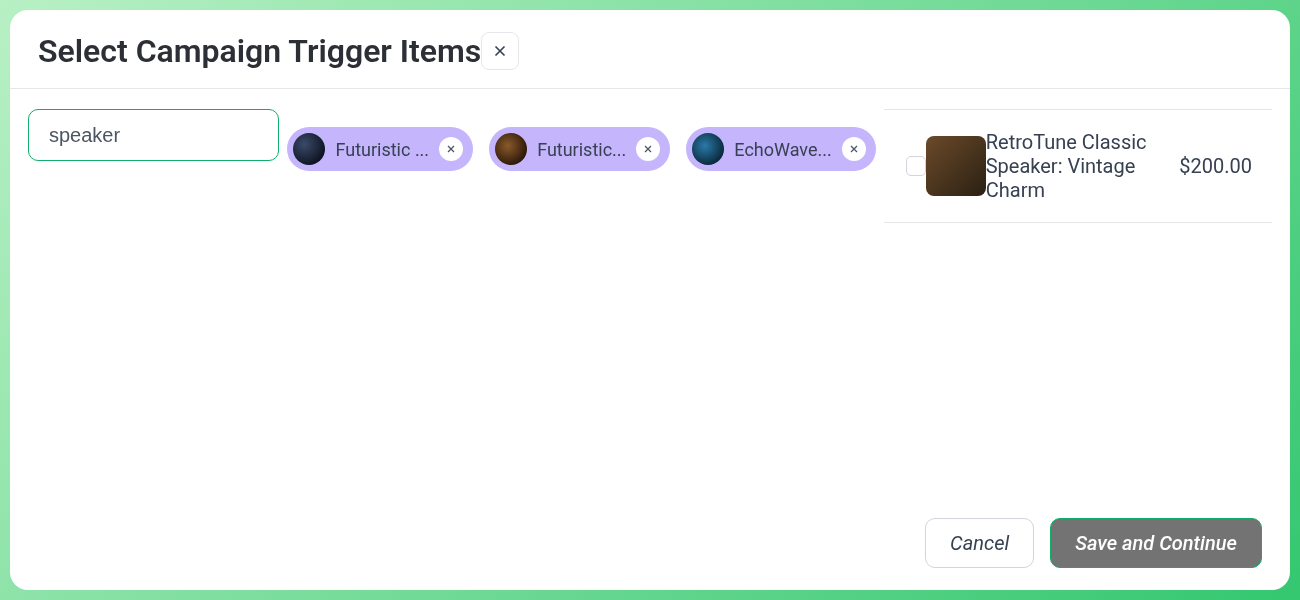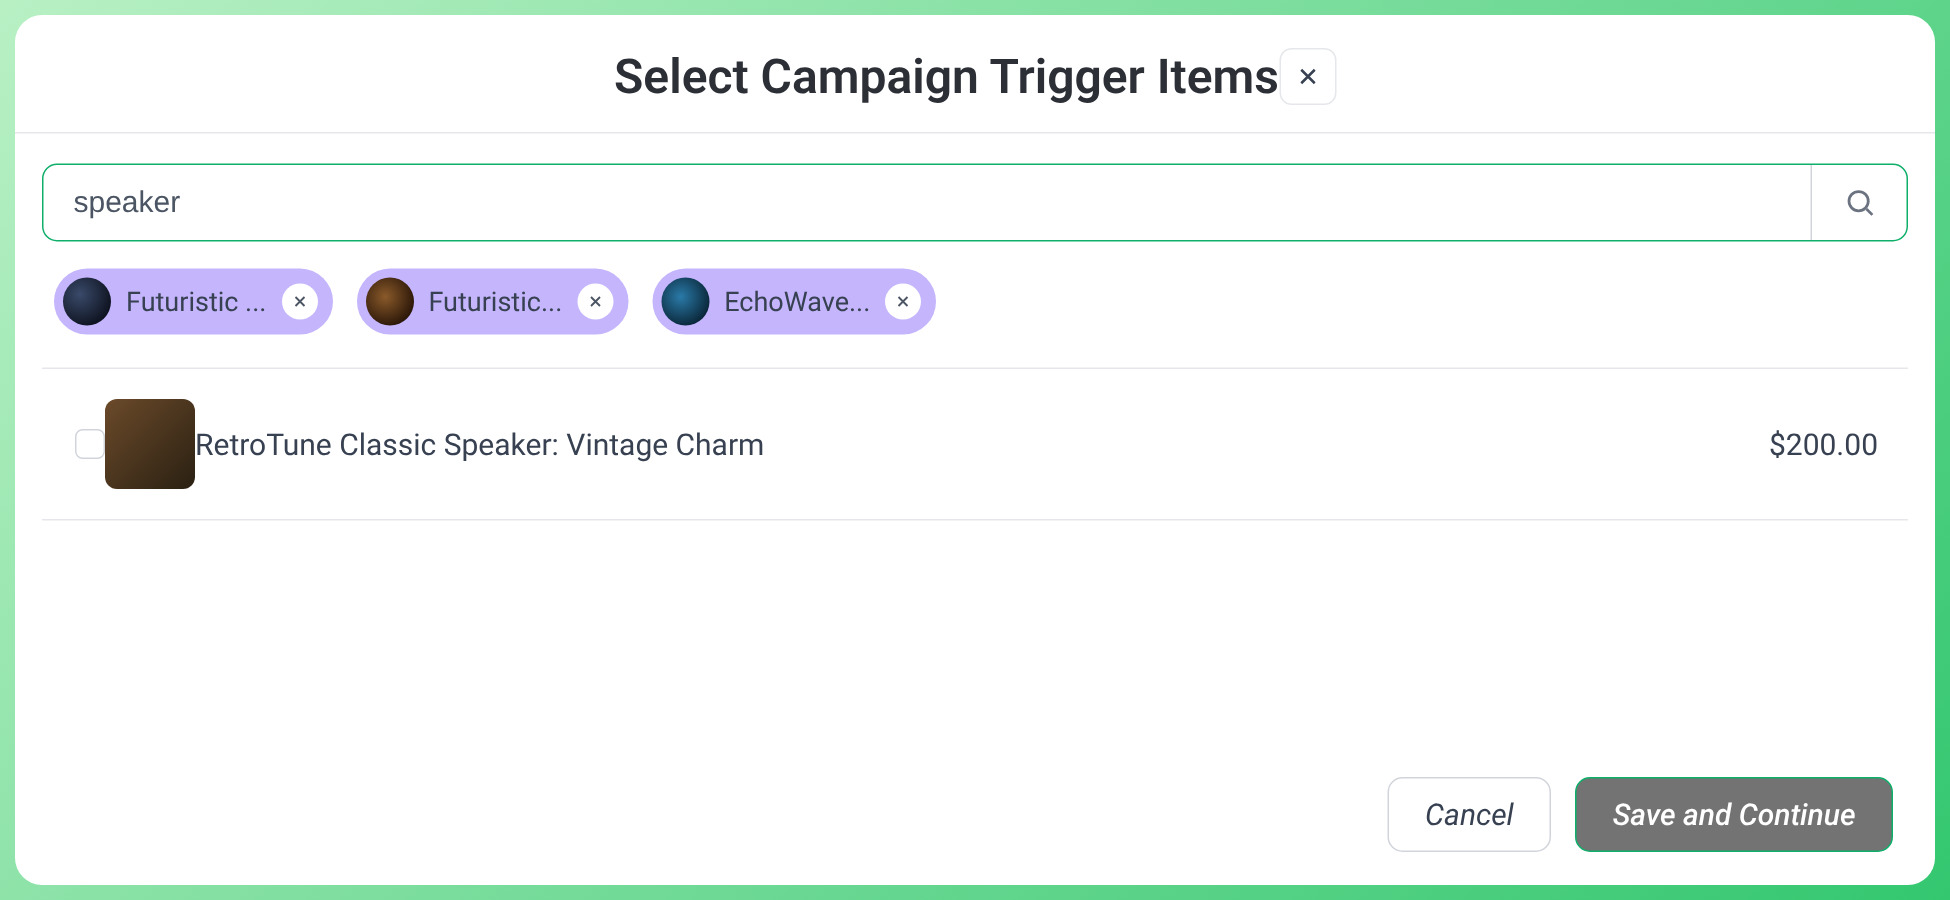--- a/index.html
+++ b/index.html
@@ -13,21 +13,21 @@
     border-radius: 18px;
     width: 100%;
     height: 100%;
     display: flex;
     flex-direction: column;
     overflow: hidden;
   }
   .header {
     display: flex;
     align-items: center;
-    justify-content: center;
+    justify-content: flex-start;
     padding: 22px 28px 18px 28px;
   }
   .title {
     font-size: 32px;
     font-weight: 600;
     color: #2c2f36;
   }
   .close-btn {
     width: 38px;
     height: 38px;
@@ -42,21 +42,22 @@
   }
   .close-btn svg { width: 18px; height: 18px; stroke: #374151; stroke-width: 2.2; }
   .divider {
     border: none;
     border-top: 1px solid #e5e7eb;
   }
   .body {
     padding: 20px 18px 0 18px;
     flex: 1;
     display: flex;
-    flex-direction: column;
+    flex-direction: row;
+    justify-content: flex-end;
   }
   .search-wrap {
     display: flex;
     border: 1.5px solid #0faf6a;
     border-radius: 10px;
     overflow: hidden;
     height: 52px;
     align-items: stretch;
   }
   .search-input {

